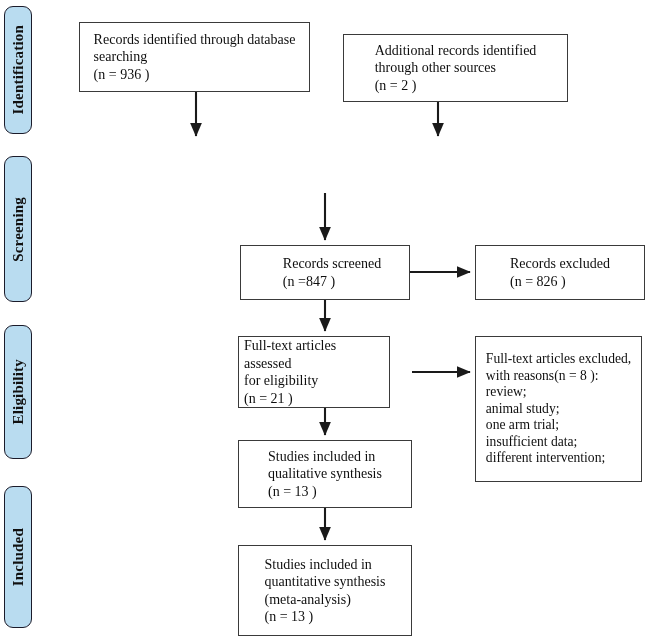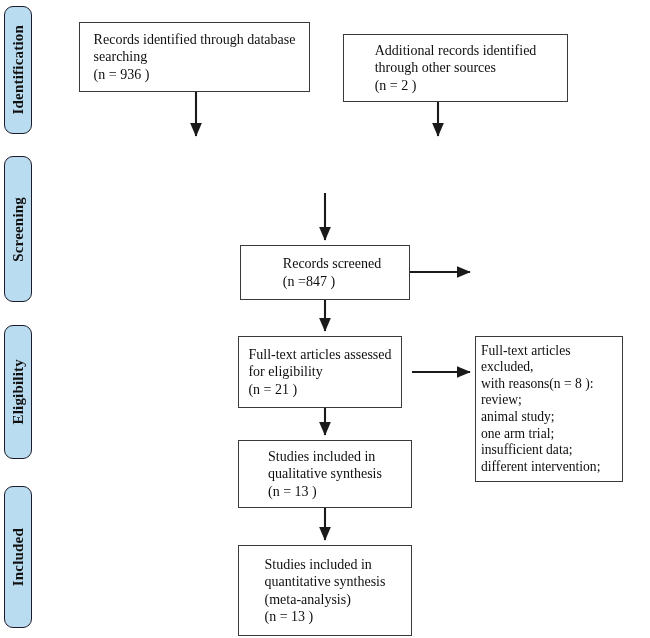--- a/index.html
+++ b/index.html
@@ -131,28 +131,32 @@
 through other sources
 (n = 2 )</span>
   </div>
 
 
   <div class="flow-box" style="left:240px; top:245px; width:170px; height:55px;padding-left:14px;">
     <span class="box-text">Records screened
 (n =847 )</span>
   </div>
 
+  <div class="flow-box" style="left:475px; top:245px; width:170px; height:55px;">
+    <span class="box-text">Records excluded
+(n = 826 )</span>
+  </div>
 
-  <div class="flow-box" style="left:238px; top:336px; width:164px; height:72px;">
+  <div class="flow-box" style="left:238px; top:336px; width:152px; height:72px;">
     <span class="box-text">Full-text articles assessed
 for eligibility
 (n = 21 )</span>
   </div>
 
-  <div class="flow-box tight" style="left:475px; top:336px; width:148px; height:146px;">
+  <div class="flow-box tight" style="left:475px; top:336px; width:167px; height:146px;">
     <span class="box-text">Full-text articles excluded,
 with reasons(n = 8 ):
 review;
 animal study;
 one arm trial;
 insufficient data;
 different intervention;</span>
   </div>
 
   <div class="flow-box" style="left:238px; top:440px; width:174px; height:68px;">

